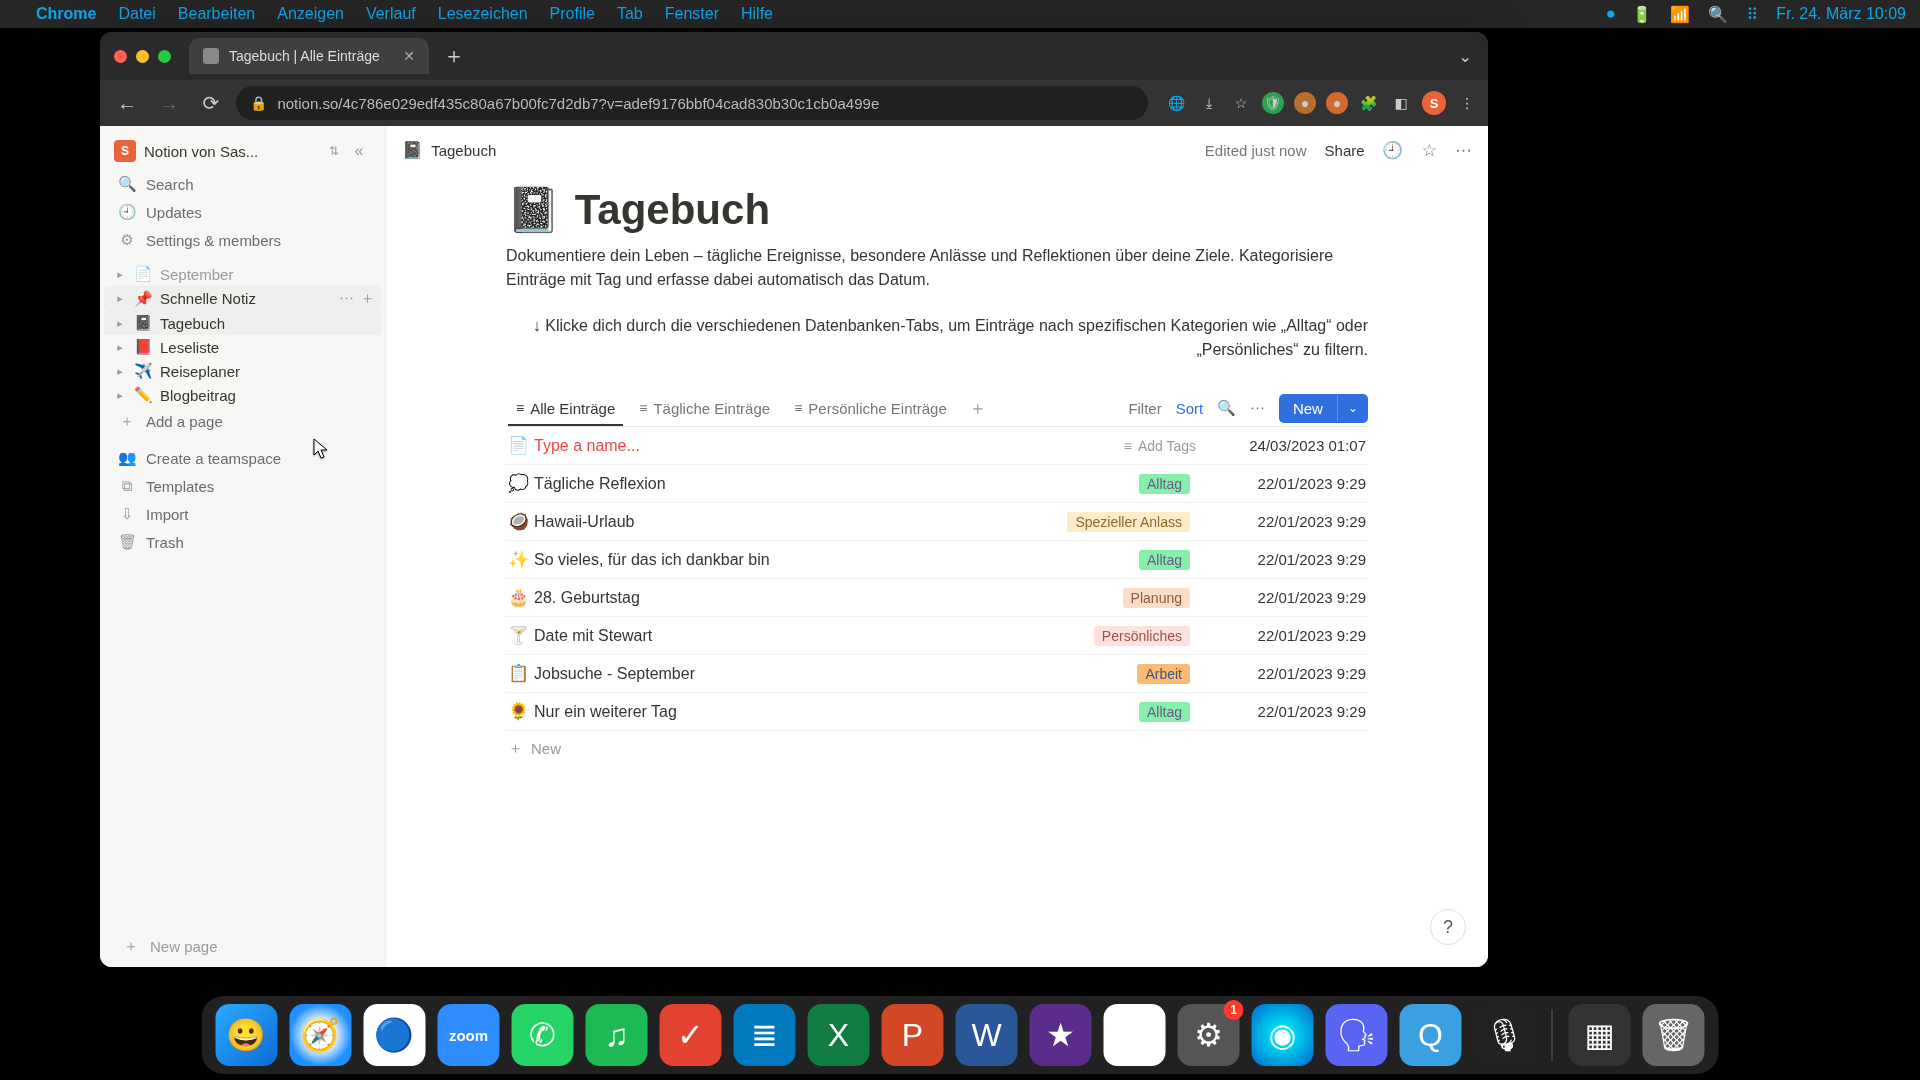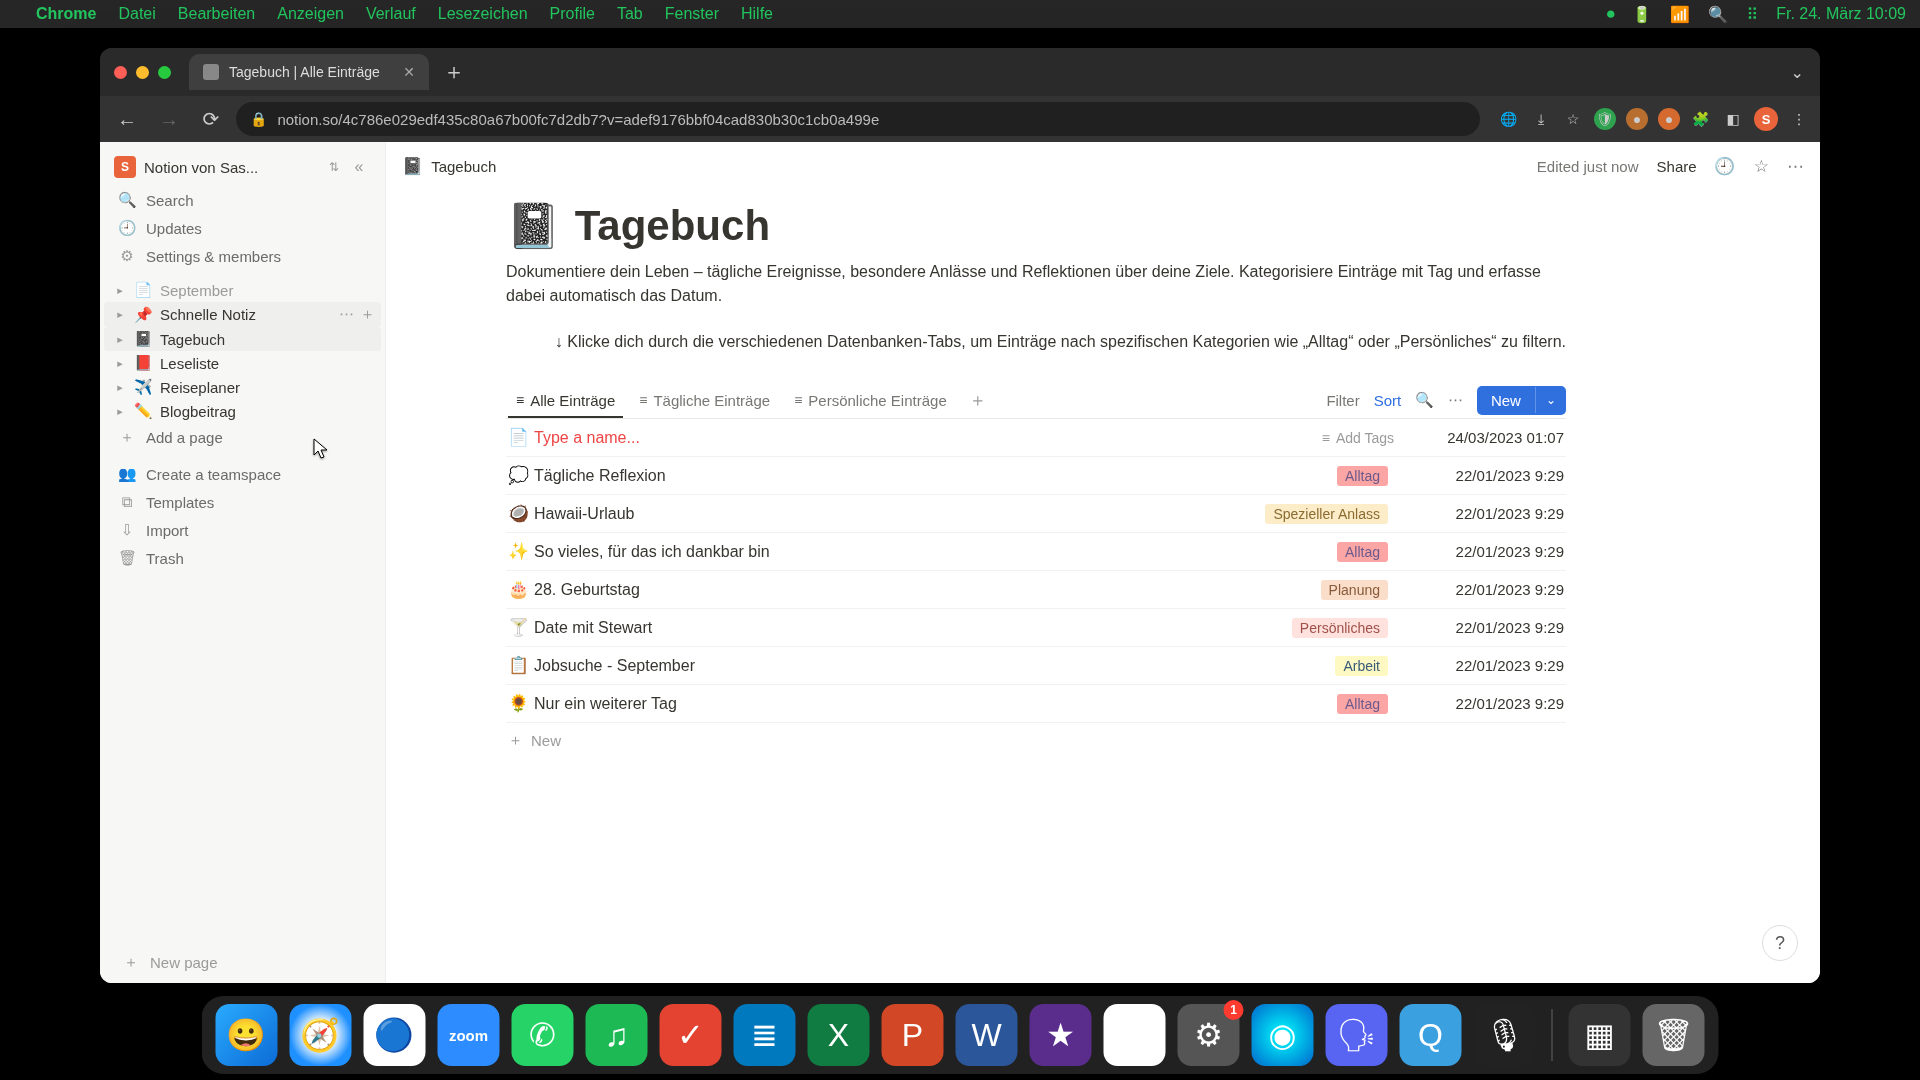--- a/index.html
+++ b/index.html
@@ -1,26 +1,26 @@
 <!DOCTYPE html>
 <html><head>
 <meta charset="utf-8">
 <style>
 * { margin: 0; padding: 0; box-sizing: border-box; font-family: -apple-system, BlinkMacSystemFont, "Segoe UI", Helvetica, sans-serif; }
 body { width: 1920px; height: 1080px; background: #000; overflow: hidden; position: relative; }
 
 
-.menubar { height: 28px; background: rgba(40,40,40,0.95); color: #22c55e; display: flex; align-items: center; padding: 0 14px; font-size: 16px; justify-content: space-between; }
+.menubar { height: 28px; background: rgba(40,40,40,0.95); color: #0ea5e9; display: flex; align-items: center; padding: 0 14px; font-size: 16px; justify-content: space-between; }
 .menubar .left { display: flex; align-items: center; gap: 22px; }
 .menubar .right { display: flex; align-items: center; gap: 18px; }
 .menubar .apple { font-size: 18px; }
 .menubar .app { font-weight: 600; }
 
 
-.window { position: absolute; left: 100px; top: 48px; width: 1720px; height: 935px; background: #2f2f2f; border-radius: 12px; overflow: hidden; box-shadow: 0 10px 40px rgba(0,0,0,0.5); }
+.window { position: absolute; left: 100px; top: 32px; width: 1388px; height: 935px; background: #2f2f2f; border-radius: 12px; overflow: hidden; box-shadow: 0 10px 40px rgba(0,0,0,0.5); }
 
 
 .tabstrip { height: 48px; background: #2a2a2a; display: flex; align-items: center; padding-left: 14px; position: relative; }
 .traffic { display: flex; gap: 9px; align-items: center; margin-right: 18px; }
 .traffic span { width: 13px; height: 13px; border-radius: 50%; }
 .tl-red { background: #ff5f56; } .tl-yel { background: #ffbd2e; } .tl-grn { background: #27c93f; }
 .tab { display: flex; align-items: center; background: #3f3f3f; height: 36px; padding: 0 14px; border-radius: 10px 10px 0 0; font-size: 14px; color: #ddd; gap: 10px; min-width: 240px; }
 .tab .favicon { width: 16px; height: 16px; background: #888; border-radius: 3px; }
 .tab .close { color: #aaa; font-size: 14px; margin-left: auto; }
 .newtab { color: #ccc; font-size: 22px; margin-left: 14px; }
@@ -90,25 +90,25 @@
 
 .db-row { display:flex; align-items:center; padding:8px 2px; border-bottom:1px solid #f1f1ef; font-size:16px; color:#37352f; }
 .db-row .ricon { width:26px; font-size:17px; text-align:left; }
 .db-row .rtitle { flex:1; }
 .db-row .placeholder { color:#ef4444; }
 .db-row .rtag { padding:2px 8px; border-radius:3px; font-size:14px; margin-right:6px; }
 .db-row .rdate { width:170px; text-align:right; color:#37352f; font-size:15px; }
 .db-row .addtags { display:flex; align-items:center; gap:6px; color:#9b9b9b; font-size:14px; }
 .db-newrow { display:flex; align-items:center; gap:8px; padding:8px 2px; color:#9b9b9b; font-size:15px; }
 
-.tag-Alltag { background:#fca5a5; color:#6b5a8a; }
+.tag-Alltag { background:#86efac; color:#6b5a8a; }
 .tag-Spezieller-Anlass { background:#fdecc8; color:#8a6b30; }
 .tag-Planung { background:#fadec9; color:#8a5a3a; }
 .tag-Persönliches { background:#ffe2dd; color:#a0504a; }
-.tag-Arbeit { background:#fef9c3; color:#3a5a7a; }
+.tag-Arbeit { background:#fdba74; color:#3a5a7a; }
 
 
 .help { position:absolute; right:22px; bottom:22px; width:36px; height:36px; border:1px solid #ddd; border-radius:50%; display:flex; align-items:center; justify-content:center; color:#555; font-size:18px; background:#fff; }
 
 
 .status-link { position:absolute; left:6px; bottom:6px; background:#333; color:#eee; font-size:13px; padding:4px 10px; border-radius:4px; font-family: ui-monospace, Menlo, monospace; }
 
 
 .dock { position:absolute; bottom:6px; left:50%; transform:translateX(-50%); background:rgba(60,60,60,0.55); border-radius:22px; padding:8px 14px; display:flex; gap:12px; align-items:flex-end; backdrop-filter: blur(10px); }
 .dock .dicon { width:62px; height:62px; border-radius:14px; display:flex; align-items:center; justify-content:center; font-size:32px; color:#fff; position:relative; }

